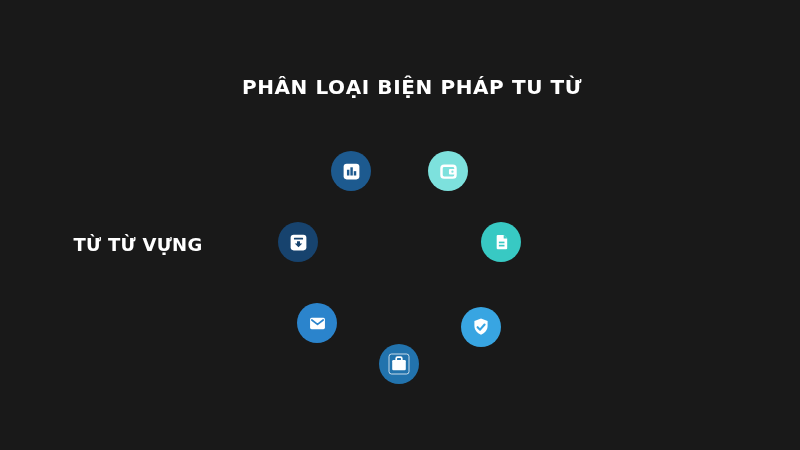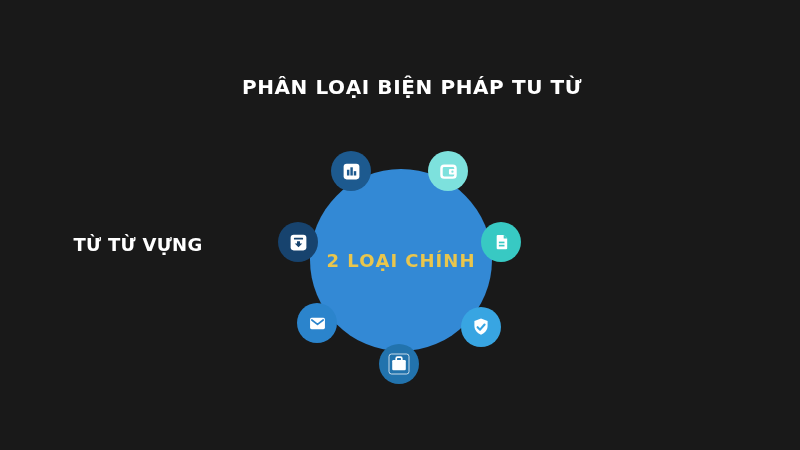--- a/index.html
+++ b/index.html
@@ -70,23 +70,20 @@
 
 <div class="stage" style="background-color: rgb(25, 25, 25);">
 
   <div class="title">PHÂN LOẠI BIỆN PHÁP TU TỪ</div>
 
   <div class="side-label left">
     <div>TỪ TỪ VỰNG</div>
   </div>
 
 
-  <div class="center-circle" style="background-color: rgb(51, 137, 213);">
-    <span class="center-text" style="color: rgb(233, 198, 77);">2 LOẠI CHÍNH</span>
-  </div>
 
   <div class="badge pos-barchart" style="background-color: rgb(29, 90, 143);">
     <svg width="21" height="21" viewBox="0 0 24 24">
       <rect x="3" y="3" width="18" height="18" rx="3.5" fill="#ffffff"></rect>
       <rect x="6.8" y="10" width="2.8" height="6.6" fill="#1d5a8f"></rect>
       <rect x="10.7" y="7.2" width="2.8" height="9.4" fill="#1d5a8f"></rect>
       <rect x="14.6" y="11.6" width="2.8" height="5" fill="#1d5a8f"></rect>
     </svg>
   </div>
 

